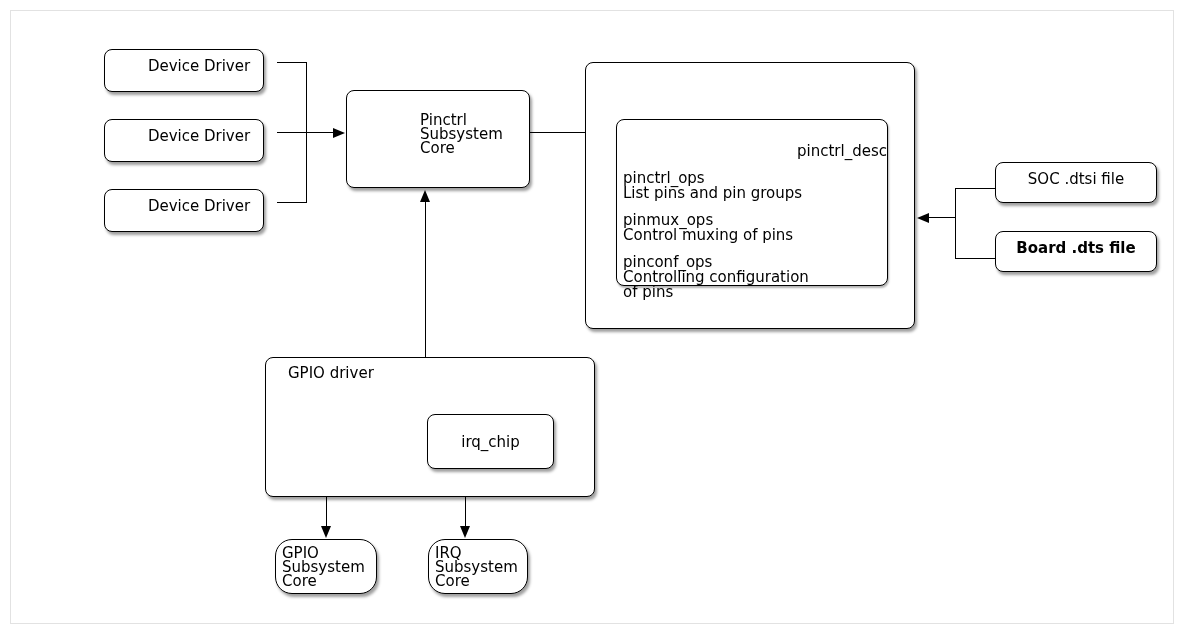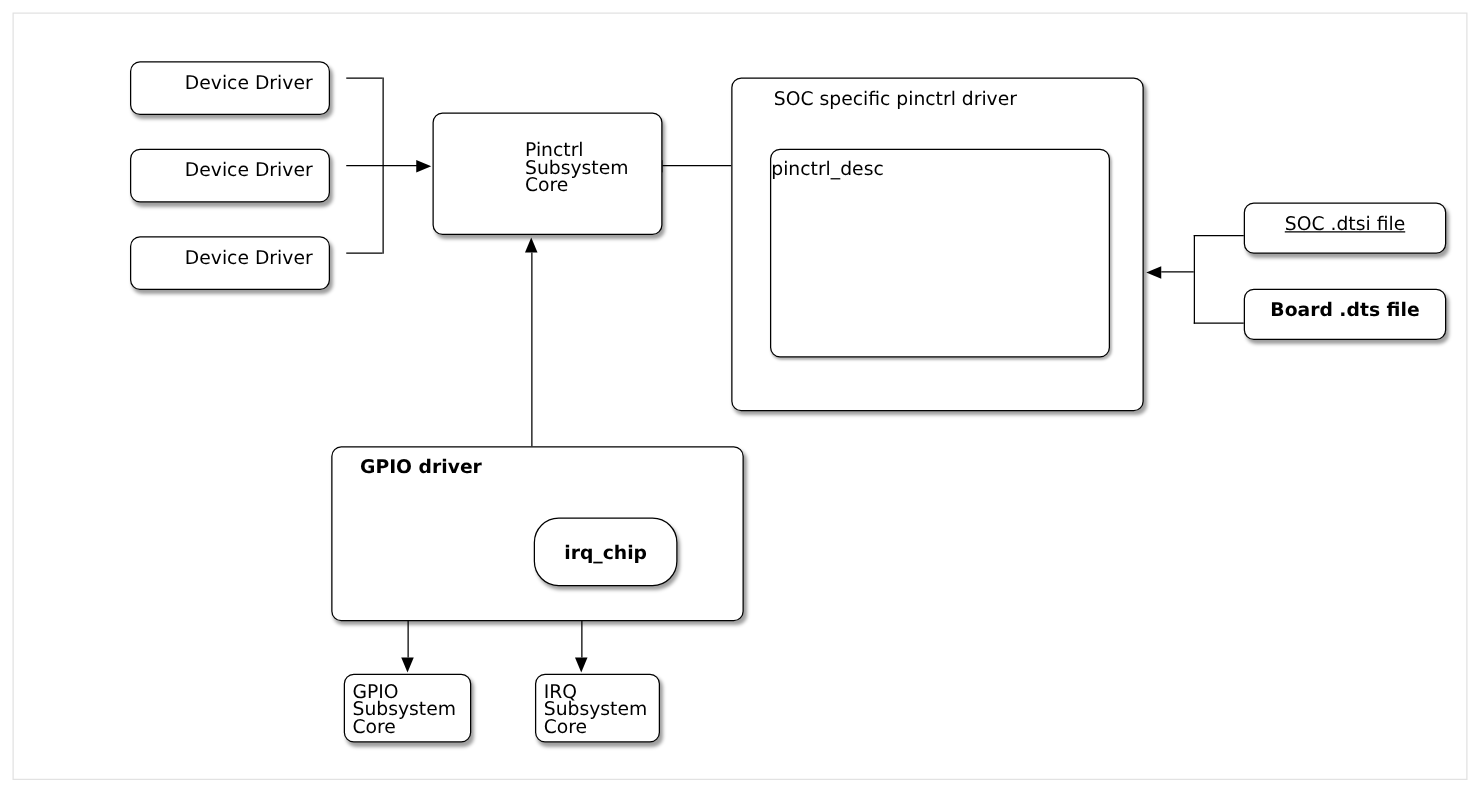--- a/index.html
+++ b/index.html
@@ -21,28 +21,28 @@
   .arrow.left {border-top:5px solid transparent;border-bottom:5px solid transparent;border-right:12px solid #000;}
   .arrow.up   {border-left:5px solid transparent;border-right:5px solid transparent;border-bottom:12px solid #000;}
   .arrow.down {border-left:5px solid transparent;border-right:5px solid transparent;border-top:12px solid #000;}
   .pre{white-space:pre-line;line-height:14px;}
 
   .dd-box{left:104px;width:160px;height:43px;text-align:center;padding:7px 0 0 30px;}
   .pinctrl-core{left:346px;top:90px;width:184px;height:98px;padding:22px 0 0 73px;}
   .soc-box{left:585px;top:62px;width:330px;height:267px;}
   .soc-title{position:absolute;left:33px;top:7px;}
   .desc-box{left:30px;top:56px;width:272px;height:167px;box-shadow:1px 2px 2px rgba(0,0,0,0.3);}
-  .desc-title{margin-top:8px;text-align:left;line-height:15px;}
+  .desc-title{margin-top:24px;text-align:right;line-height:15px;}
   .desc-entries{margin-top:12px;padding-left:6px;line-height:15px;}
   .desc-entry{margin-bottom:12px;white-space:pre-line;}
   .file-box{left:995px;width:162px;height:41px;text-align:center;padding-top:7px;}
-  .gpio-driver{left:265px;top:357px;width:330px;height:140px;font-weight:bold;}
+  .gpio-driver{left:265px;top:357px;width:330px;height:140px;}
   .gpio-title{position:absolute;left:22px;top:6px;}
   .chip-box{top:56px;height:55px;display:flex;align-items:center;justify-content:center;}
-  .core-box{top:539px;height:55px;padding:6px 0 0 6px;}
+  .core-box{top:539px;height:55px;padding:6px 0 0 6px;border-radius:17px;}
 </style>
 </head>
 <body>
 
 <div id="canvas">
   <div class="frame"></div>
 
   <div class="hline" style="left:277px;top:62px;width:29px;"></div>
   <div class="vline" style="left:306px;top:62px;height:141px;"></div>
   <div class="hline" style="left:277px;top:132px;width:57px;"></div>
@@ -74,36 +74,44 @@
   </div>
   <div class="box dd-box" style="top:189px;">
     <span>Device Driver</span>
   </div>
 
   <div class="box pinctrl-core pre">Pinctrl
 Subsystem
 Core</div>
 
   <div class="box soc-box">
-    <div class="soc-title">SOC specific pinctrl driver</div>
     <div class="box desc-box">
       <div class="desc-title">pinctrl_desc</div>
+      <div class="desc-entries">
+        <div class="desc-entry"><span>pinctrl_ops</span>
+<span class="pre">List pins and pin groups</span></div>
+        <div class="desc-entry"><span>pinmux_ops</span>
+<span class="pre">Control muxing of pins</span></div>
+        <div class="desc-entry"><span>pinconf_ops</span>
+<span class="pre">Controlling configuration
+of pins</span></div>
+      </div>
     </div>
   </div>
 
-  <div class="box file-box" style="top:162px;text-decoration:underline;">
+  <div class="box file-box" style="top:162px;">
     <span>SOC .dtsi file</span>
   </div>
   <div class="box file-box" style="top:231px;font-weight:bold;">
     <span>Board .dts file</span>
   </div>
 
   <div class="box gpio-driver">
     <div class="gpio-title">GPIO driver</div>
-    <div class="box chip-box" style="left:161px;width:115px;border-radius:20px;">
+    <div class="box chip-box" style="left:161px;width:127px;">
       <span>irq_chip</span>
     </div>
   </div>
 
   <div class="box core-box pre" style="left:275px;width:102px;">GPIO
 Subsystem
 Core</div>
   <div class="box core-box pre" style="left:428px;width:100px;">IRQ
 Subsystem
 Core</div>

